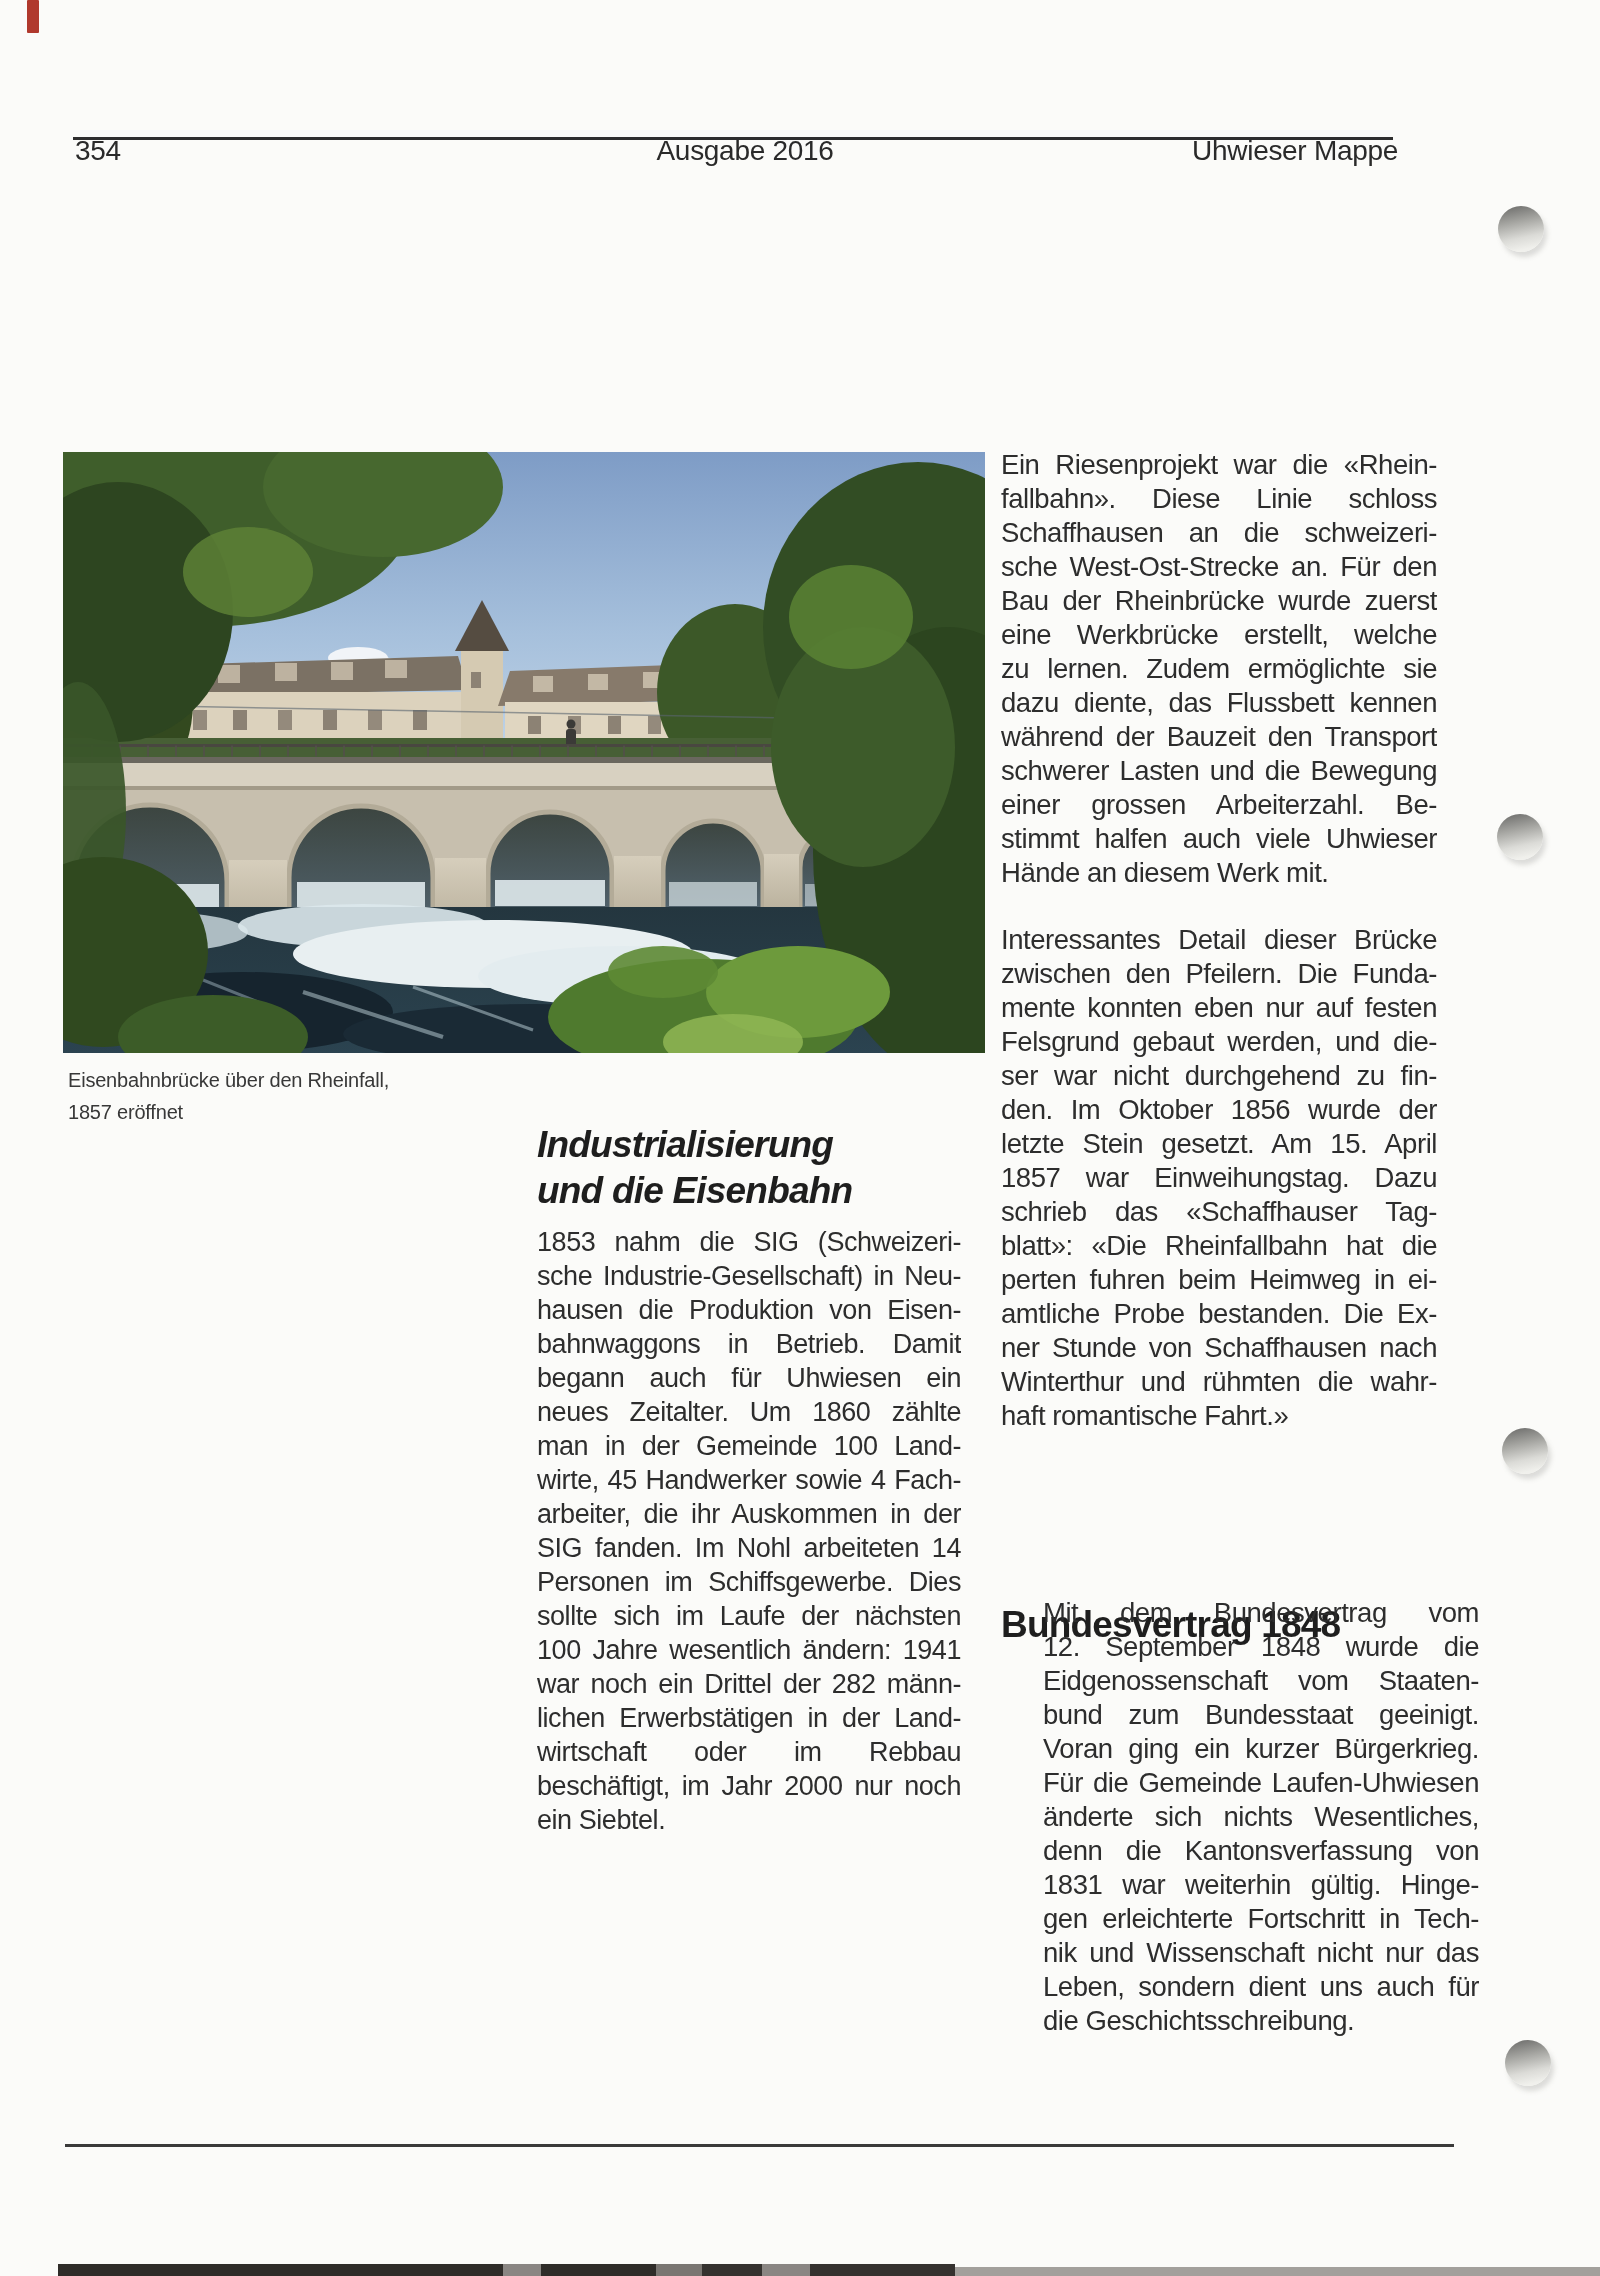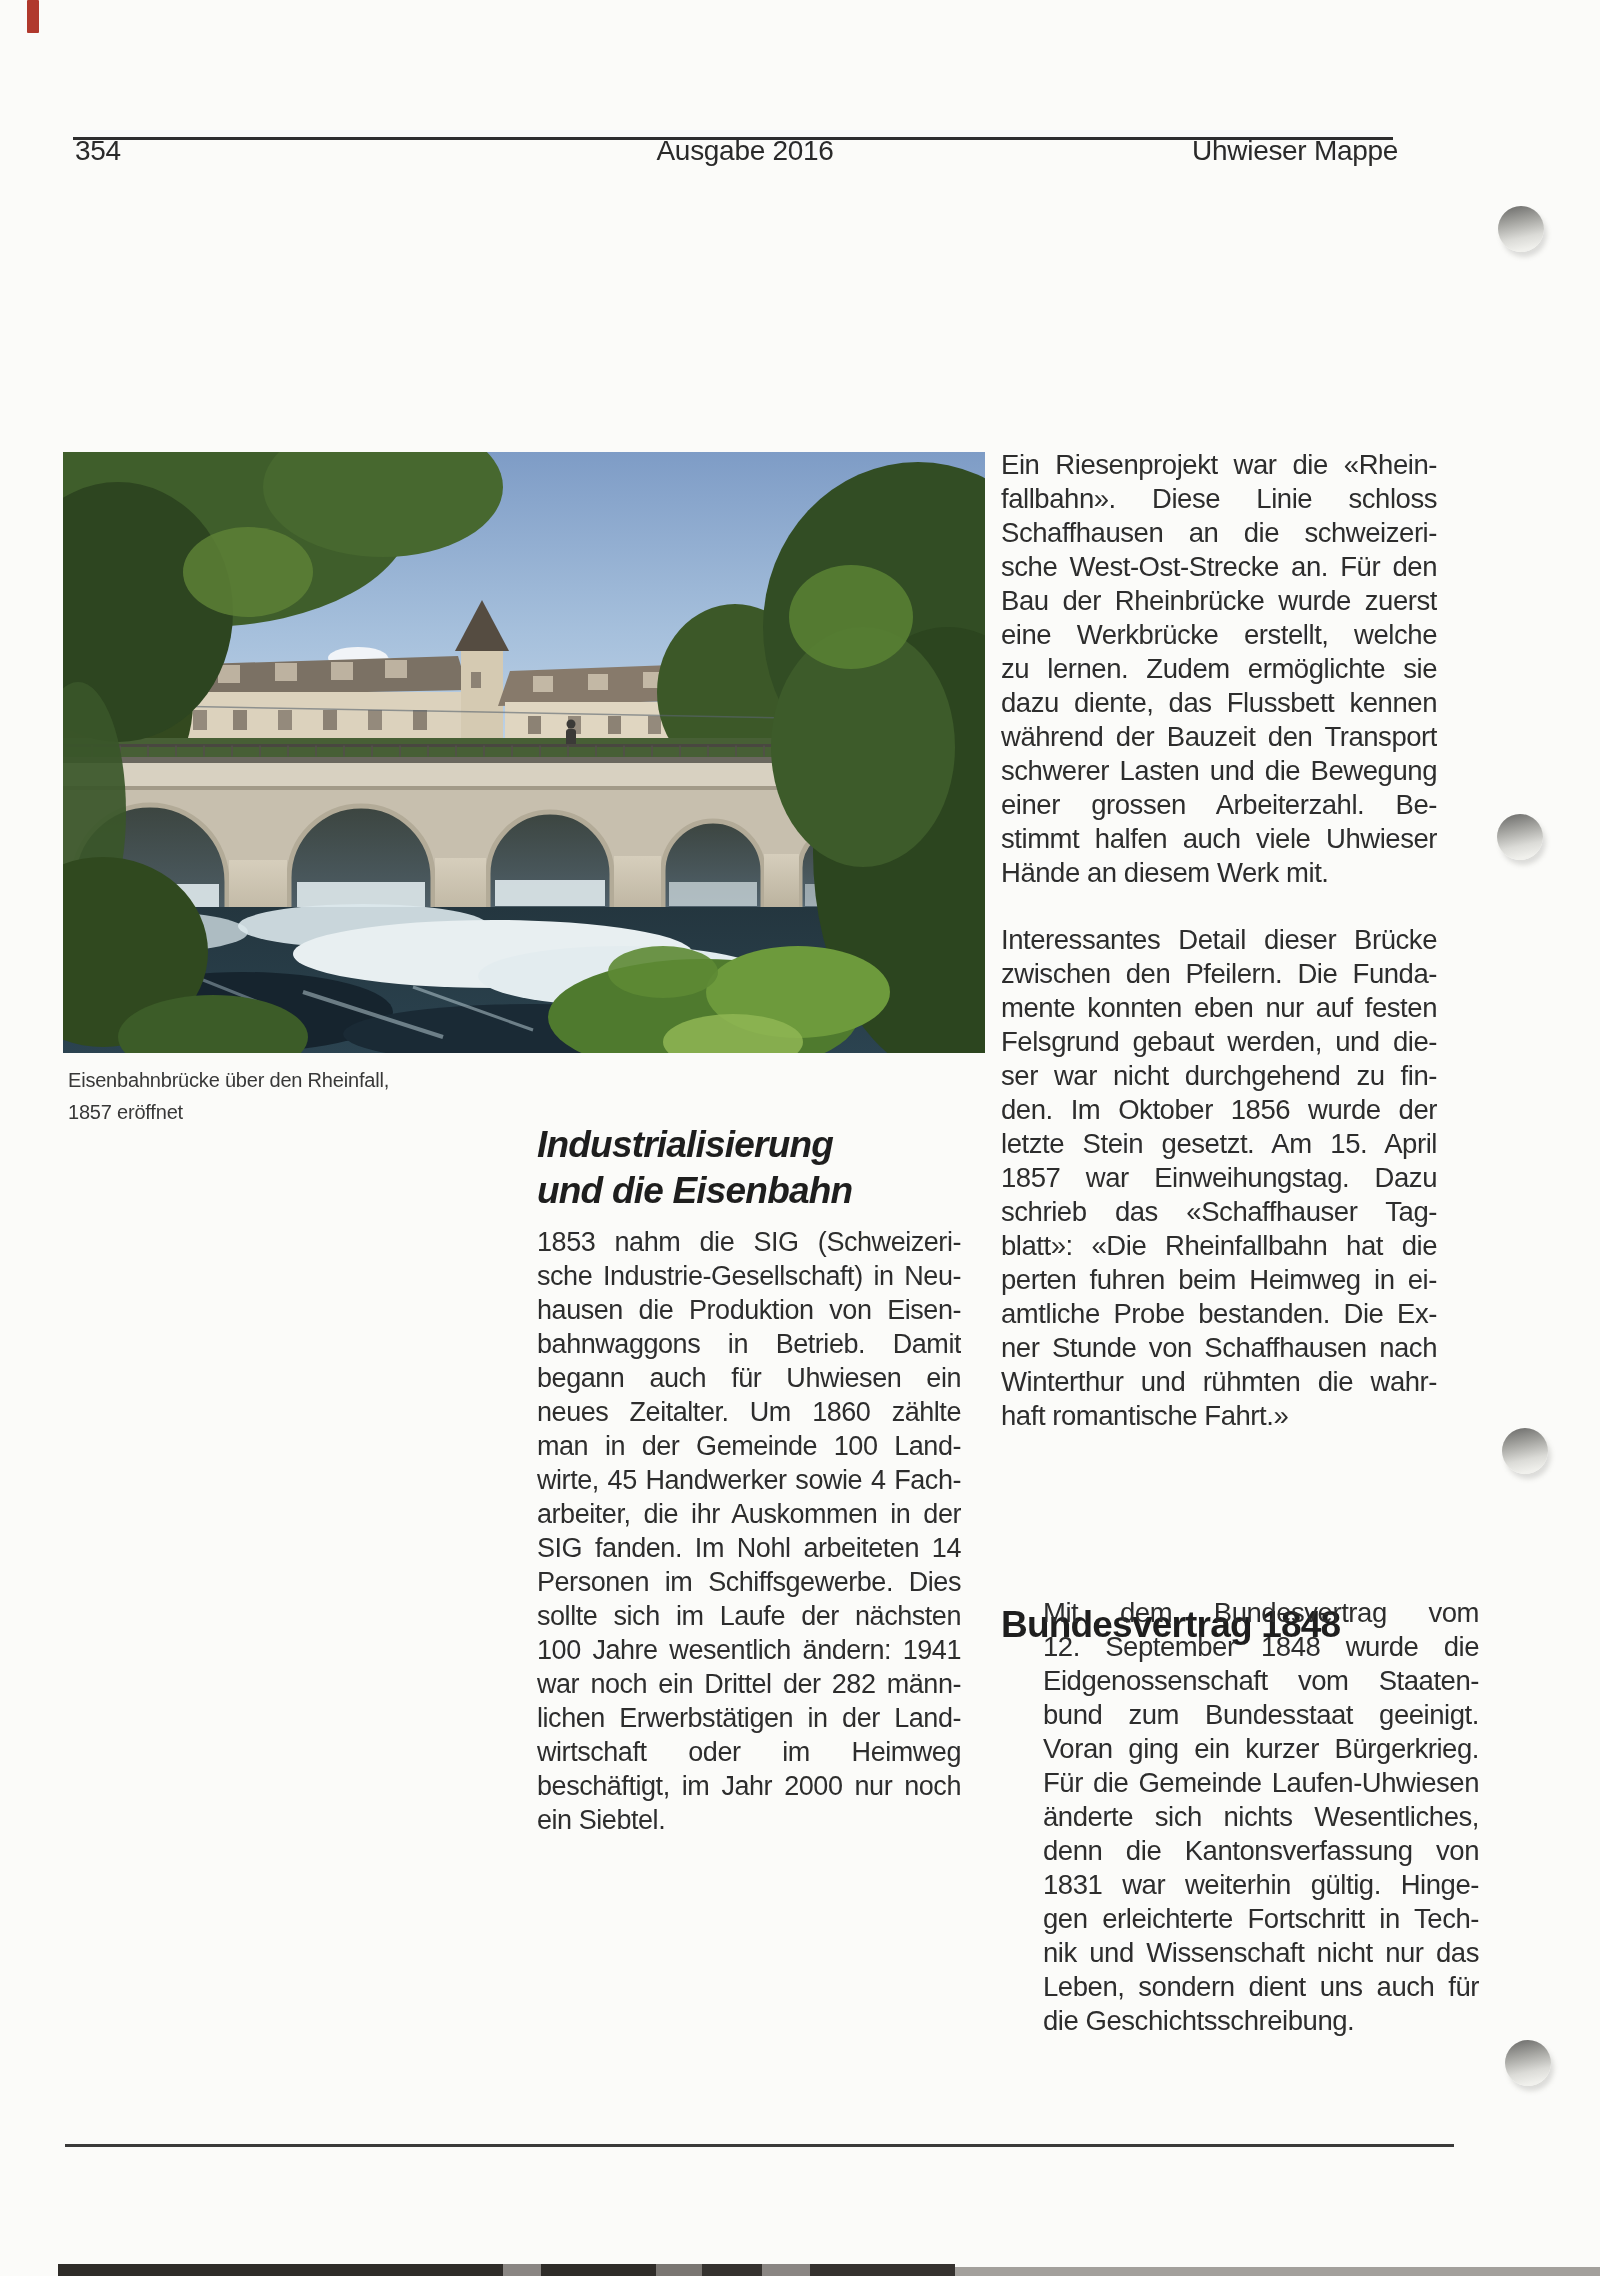--- a/index.html
+++ b/index.html
@@ -222,21 +222,21 @@
       <div class="tline">neues Zeitalter. Um 1860 zählte</div>
       <div class="tline">man in der Gemeinde 100 Land-</div>
       <div class="tline">wirte, 45 Handwerker sowie 4 Fach-</div>
       <div class="tline">arbeiter, die ihr Auskommen in der</div>
       <div class="tline">SIG fanden. Im Nohl arbeiteten 14</div>
       <div class="tline">Personen im Schiffsgewerbe. Dies</div>
       <div class="tline">sollte sich im Laufe der nächsten</div>
       <div class="tline">100 Jahre wesentlich ändern: 1941</div>
       <div class="tline">war noch ein Drittel der 282 männ-</div>
       <div class="tline">lichen Erwerbstätigen in der Land-</div>
-      <div class="tline">wirtschaft oder im Heimweg</div>
+      <div class="tline">wirtschaft oder im Rebbau</div>
       <div class="tline">beschäftigt, im Jahr 2000 nur noch</div>
       <div class="tline tline-last">ein Siebtel.</div>
     </div>
 
   <div class="abs bodytext rc justified" id="rc-p1">
       <div class="tline">Ein Riesenprojekt war die «Rhein-</div>
       <div class="tline">fallbahn». Diese Linie schloss</div>
       <div class="tline">Schaffhausen an die schweizeri-</div>
       <div class="tline">sche West-Ost-Strecke an. Für den</div>
       <div class="tline">Bau der Rheinbrücke wurde zuerst</div>

